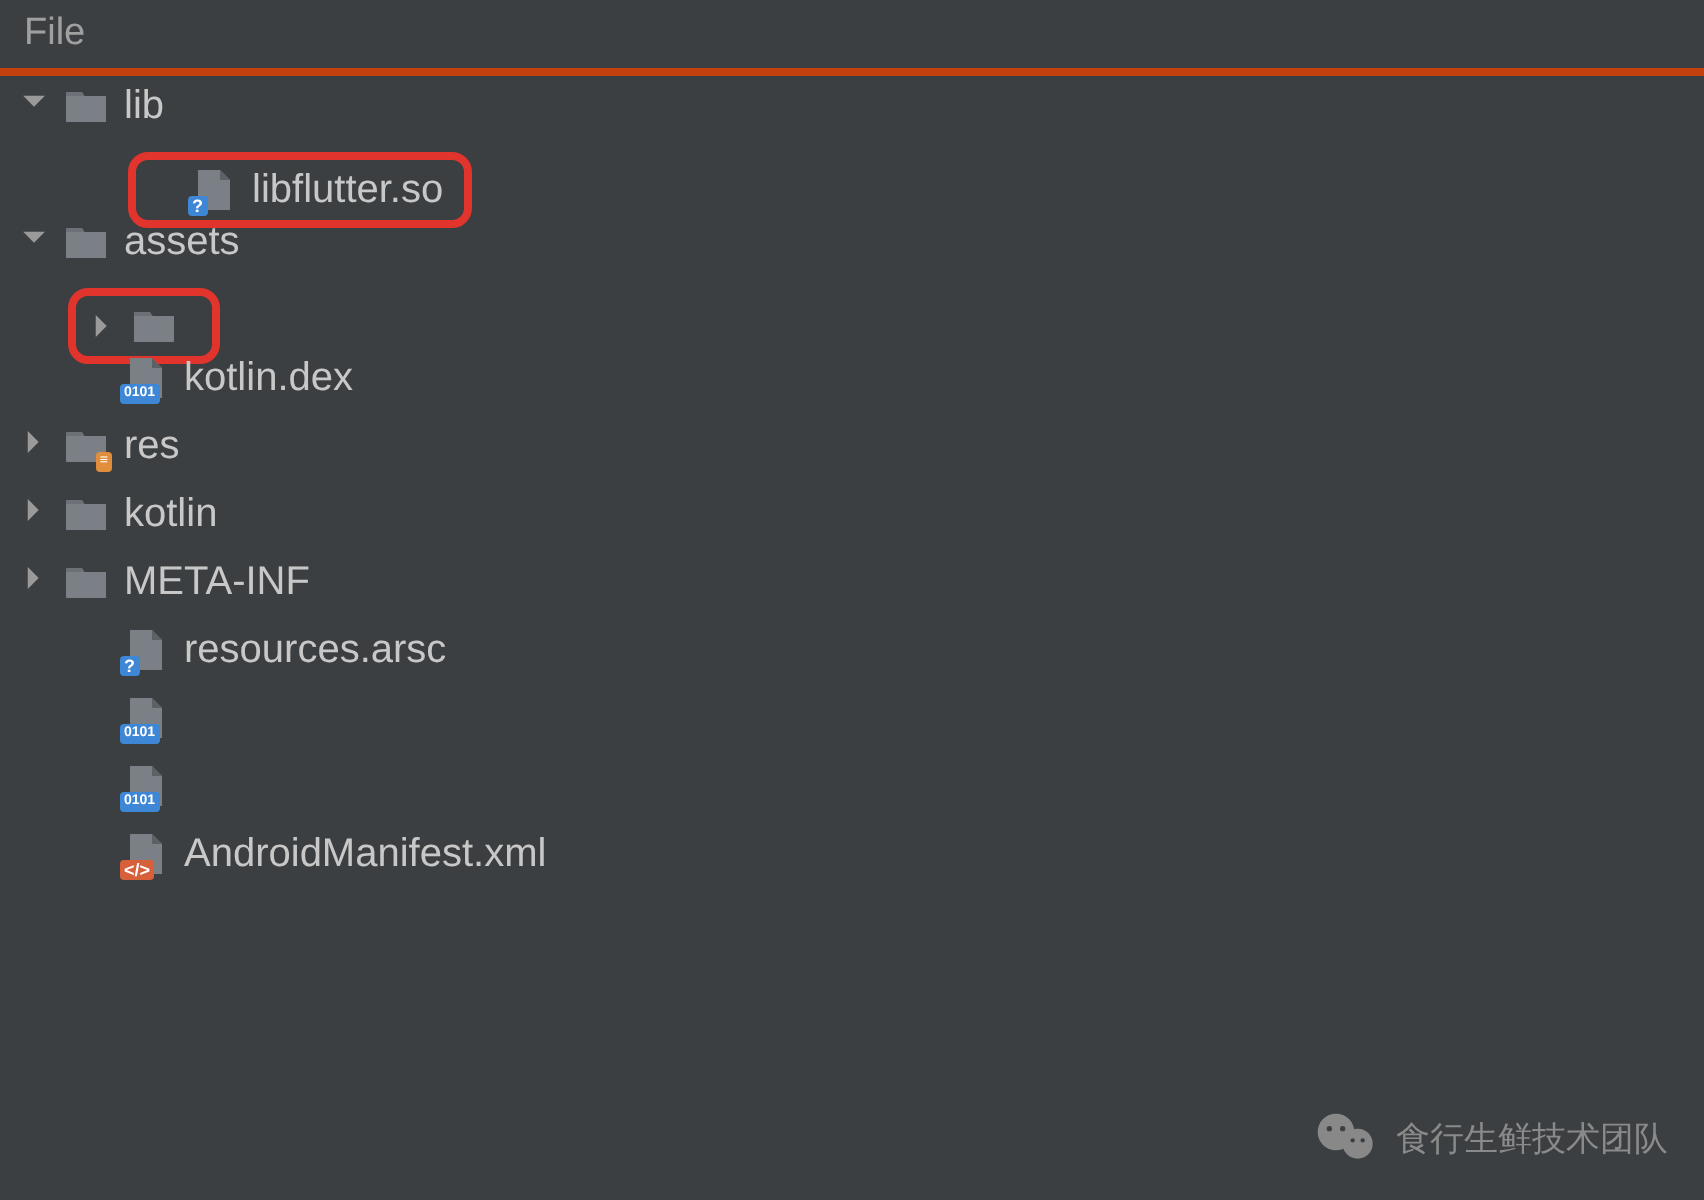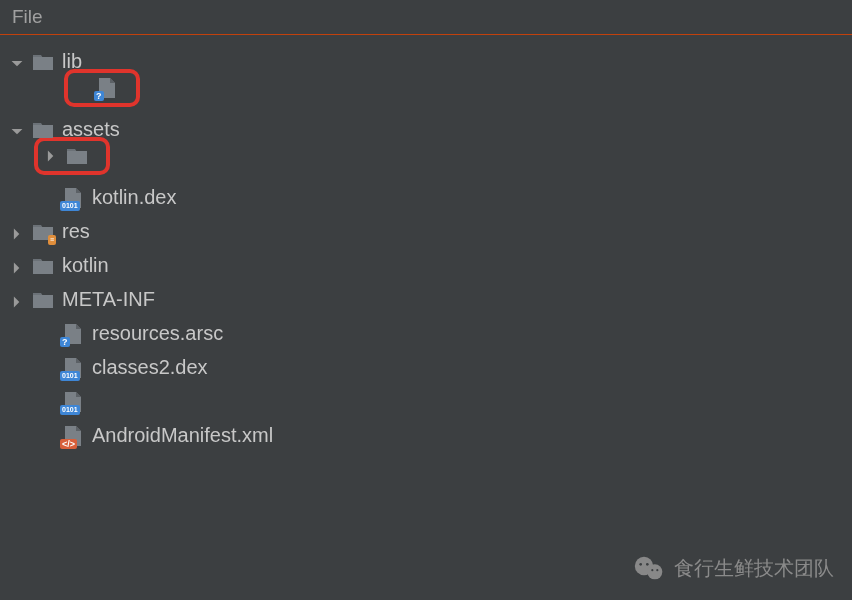--- a/index.html
+++ b/index.html
@@ -10,28 +10,28 @@
     font-family: -apple-system, "Helvetica Neue", Arial, sans-serif;
     font-size: 20px;
     color: #bbbbbb;
     overflow: hidden;
     position: relative;
   }
   .panel-header {
     padding: 6px 12px;
     color: #a0a0a0;
     font-size: 19px;
-    border-bottom: 1px solid #c2410c;
+    border-bottom: 4px solid #c2410c;
   }
   .tree {
     padding: 4px 0;
   }
   .tree-row {
     display: flex;
-    align-items: flex-end;
+    align-items: flex-start;
     height: 34px;
     padding-left: 8px;
     white-space: nowrap;
   }
   .indent { display: inline-block; flex-shrink: 0; }
   .chevron {
     width: 18px;
     height: 18px;
     display: inline-flex;
     align-items: center;
@@ -86,21 +86,21 @@
     display: flex;
     align-items: center;
     gap: 10px;
   }
   .wm-icon {
     width: 30px;
     height: 26px;
     position: relative;
   }
   .wm-icon svg { fill: #888; }
-  .wm-text { color: #8a8a8a; font-size: 20px; text-align: right; }
+  .wm-text { color: #8a8a8a; font-size: 17px; text-align: right; }
 </style>
 </head>
 <body>
 
 <div class="panel-header">
   <span>File</span>
 </div>
 
 <div class="tree" id="tree">
     <div class="tree-row">
@@ -120,20 +120,21 @@
     <div class="tree-row">
       <span class="indent" style="width:60px"></span>
       <span class="highlight-box">
         <span class="chevron none"></span>
         <span class="icon">
           <svg viewBox="0 0 22 22" width="22" height="22">
             <use href="#sym-file"></use>
           </svg>
           <span class="badge q">?</span>
         </span>
+        <span class="label">libflutter.so</span>
       </span>
     </div>
     <div class="tree-row">
       <span class="indent" style="width:0px"></span>
       <span class="chevron">
         <svg viewBox="0 0 18 18" width="14" height="14">
           <use href="#sym-chevron-down"></use>
         </svg>
       </span>
       <span class="icon">
@@ -225,21 +226,20 @@
     </div>
     <div class="tree-row">
       <span class="indent" style="width:30px"></span>
       <span class="chevron none"></span>
       <span class="icon">
         <svg viewBox="0 0 22 22" width="22" height="22">
           <use href="#sym-file"></use>
         </svg>
         <span class="badge bin" style="font-size:7px">0101</span>
       </span>
-      <span class="label">classes2.dex</span>
     </div>
     <div class="tree-row">
       <span class="indent" style="width:30px"></span>
       <span class="chevron none"></span>
       <span class="icon">
         <svg viewBox="0 0 22 22" width="22" height="22">
           <use href="#sym-file"></use>
         </svg>
         <span class="badge bin" style="font-size:7px">0101</span>
       </span>

